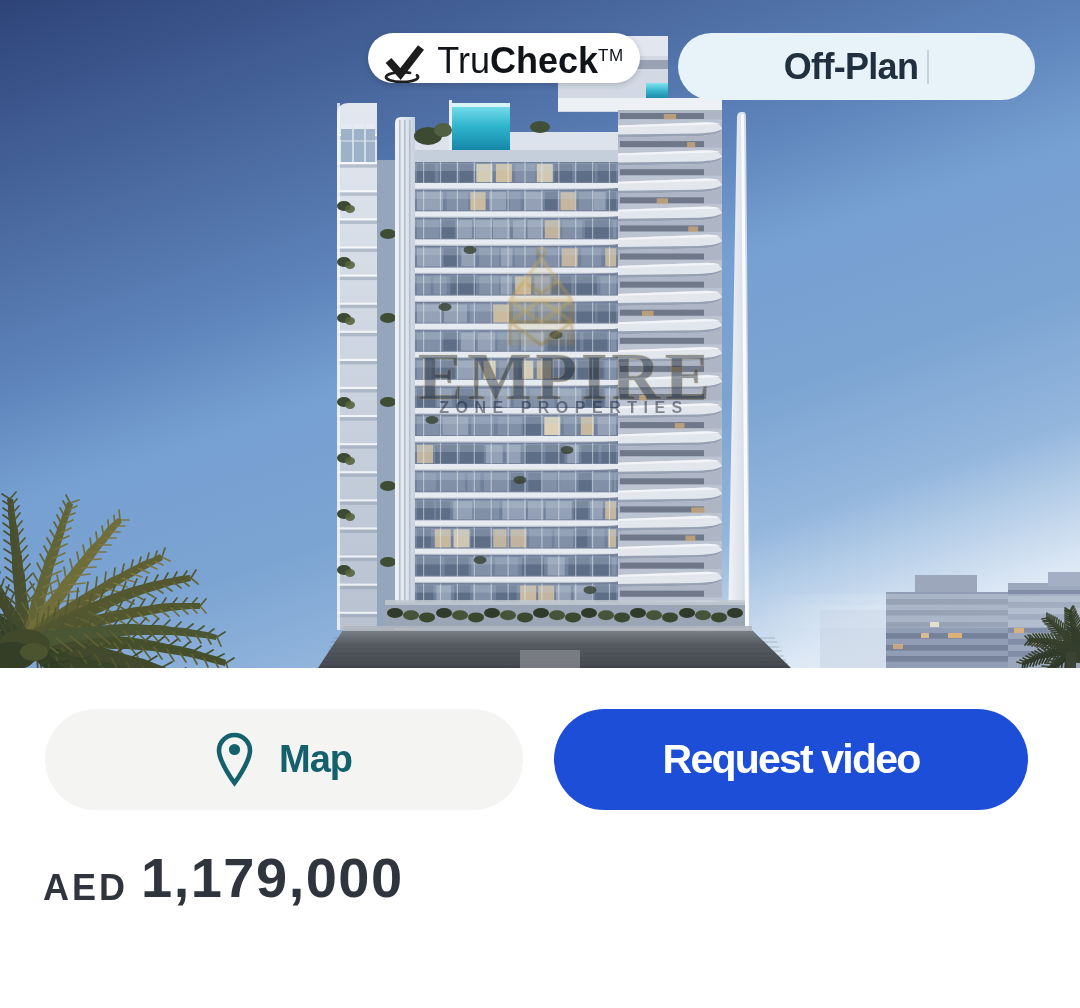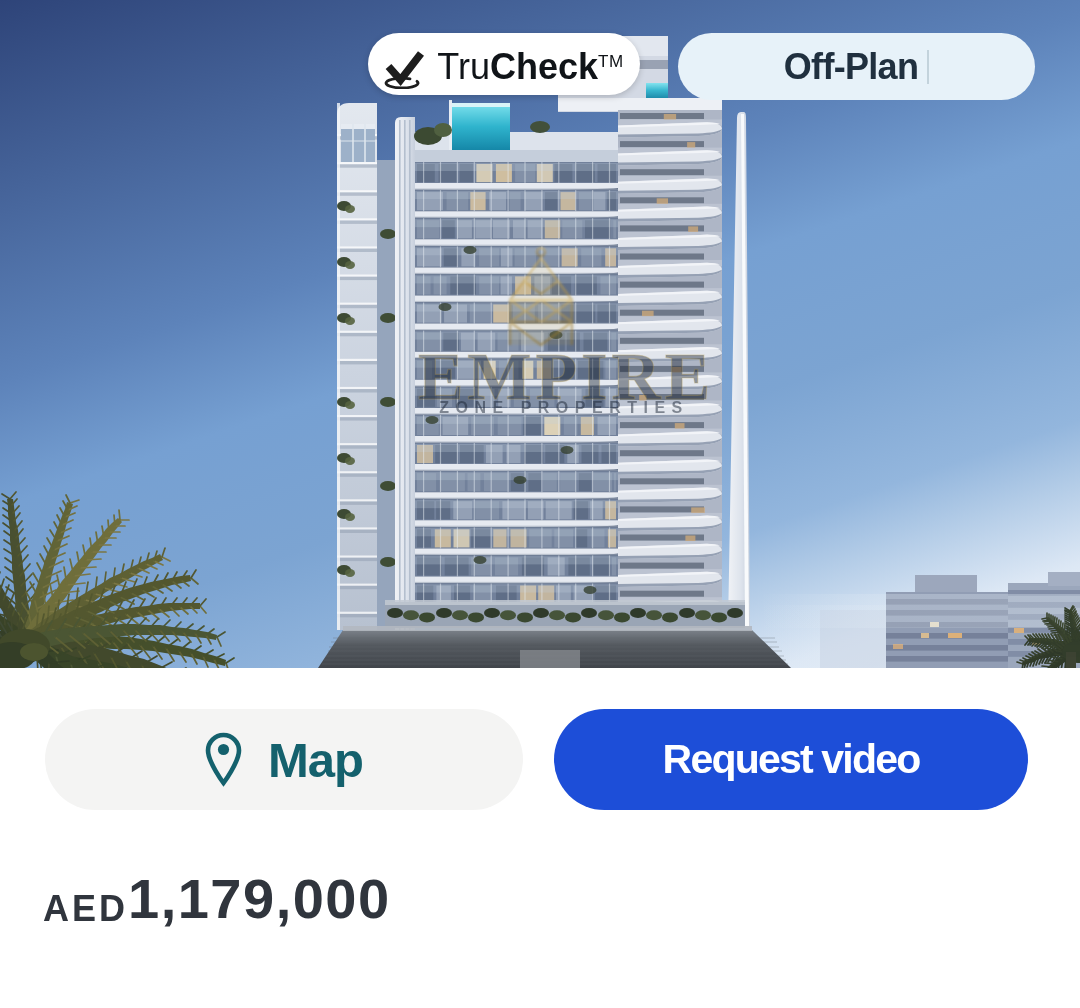--- a/index.html
+++ b/index.html
@@ -1,32 +1,32 @@
 <!DOCTYPE html>
 <html><head><meta charset="utf-8">
 <style>
 * { margin:0; padding:0; box-sizing:border-box; }
 html,body { width:1080px; height:1008px; background:#fff; font-family:"Liberation Sans", sans-serif; }
 .stage { position:relative; width:1080px; height:1008px; overflow:hidden; }
 .photo { position:absolute; left:0; top:0; width:1080px; height:668px; filter:blur(0.6px); }
-.pill-tru { position:absolute; left:368px; top:33px; width:272px; height:62px; border-radius:34px;
+.pill-tru { position:absolute; left:368px; top:33px; width:272px; height:50px; border-radius:34px;
   background:#fff; box-shadow:0 2px 6px rgba(0,0,0,0.18); display:flex; align-items:center; justify-content:center; gap:13px; }
 .pill-tru .txt { font-size:36px; color:#101418; position:relative; top:3px; }
 .pill-off { position:absolute; left:678px; top:33px; width:357px; height:67px; border-radius:34px;
   background:#e7f2f9; display:flex; align-items:center; justify-content:center; gap:9px; }
 .pill-off .b { font-size:36px; font-weight:bold; color:#20303f; letter-spacing:-0.7px; }
 .pill-off .sep { width:2px; height:34px; background:#c3d3dc; }
 .pill-off .r { font-size:36px; color:#20303f; }
 .btn-map { position:absolute; left:45px; top:709px; width:478px; height:101px; border-radius:51px;
   background:#f4f4f3; display:flex; align-items:center; justify-content:center; gap:26px; }
-.btn-map .t { font-size:49px; font-weight:bold; color:#14616d; letter-spacing:-1px; }
+.btn-map .t { font-size:38px; font-weight:bold; color:#14616d; letter-spacing:-1px; }
 .btn-req { position:absolute; left:554px; top:709px; width:474px; height:101px; border-radius:51px;
   background:#1d4ed8; display:flex; align-items:center; justify-content:center; }
 .btn-req .t { font-size:41px; font-weight:bold; color:#ffffff; letter-spacing:-1.8px; }
-.price { position:absolute; left:43px; top:866px; display:flex; align-items:baseline; color:#30353d; }
+.price { position:absolute; left:43px; top:845px; display:flex; align-items:baseline; gap:13px; color:#30353d; }
 .price .cur { font-size:36px; font-weight:bold; letter-spacing:3px; position:relative; top:3px; }
 .price .num { font-size:56px; font-weight:bold; letter-spacing:1.5px; }
 </style></head>
 <body>
 <div class="stage">
 
 <svg class="photo" viewBox="0 0 1080 668" width="1080" height="668">
 <defs>
 <filter id="soft" x="-20%" y="-20%" width="140%" height="140%">
           <feGaussianBlur stdDeviation="1.1"></feGaussianBlur>

